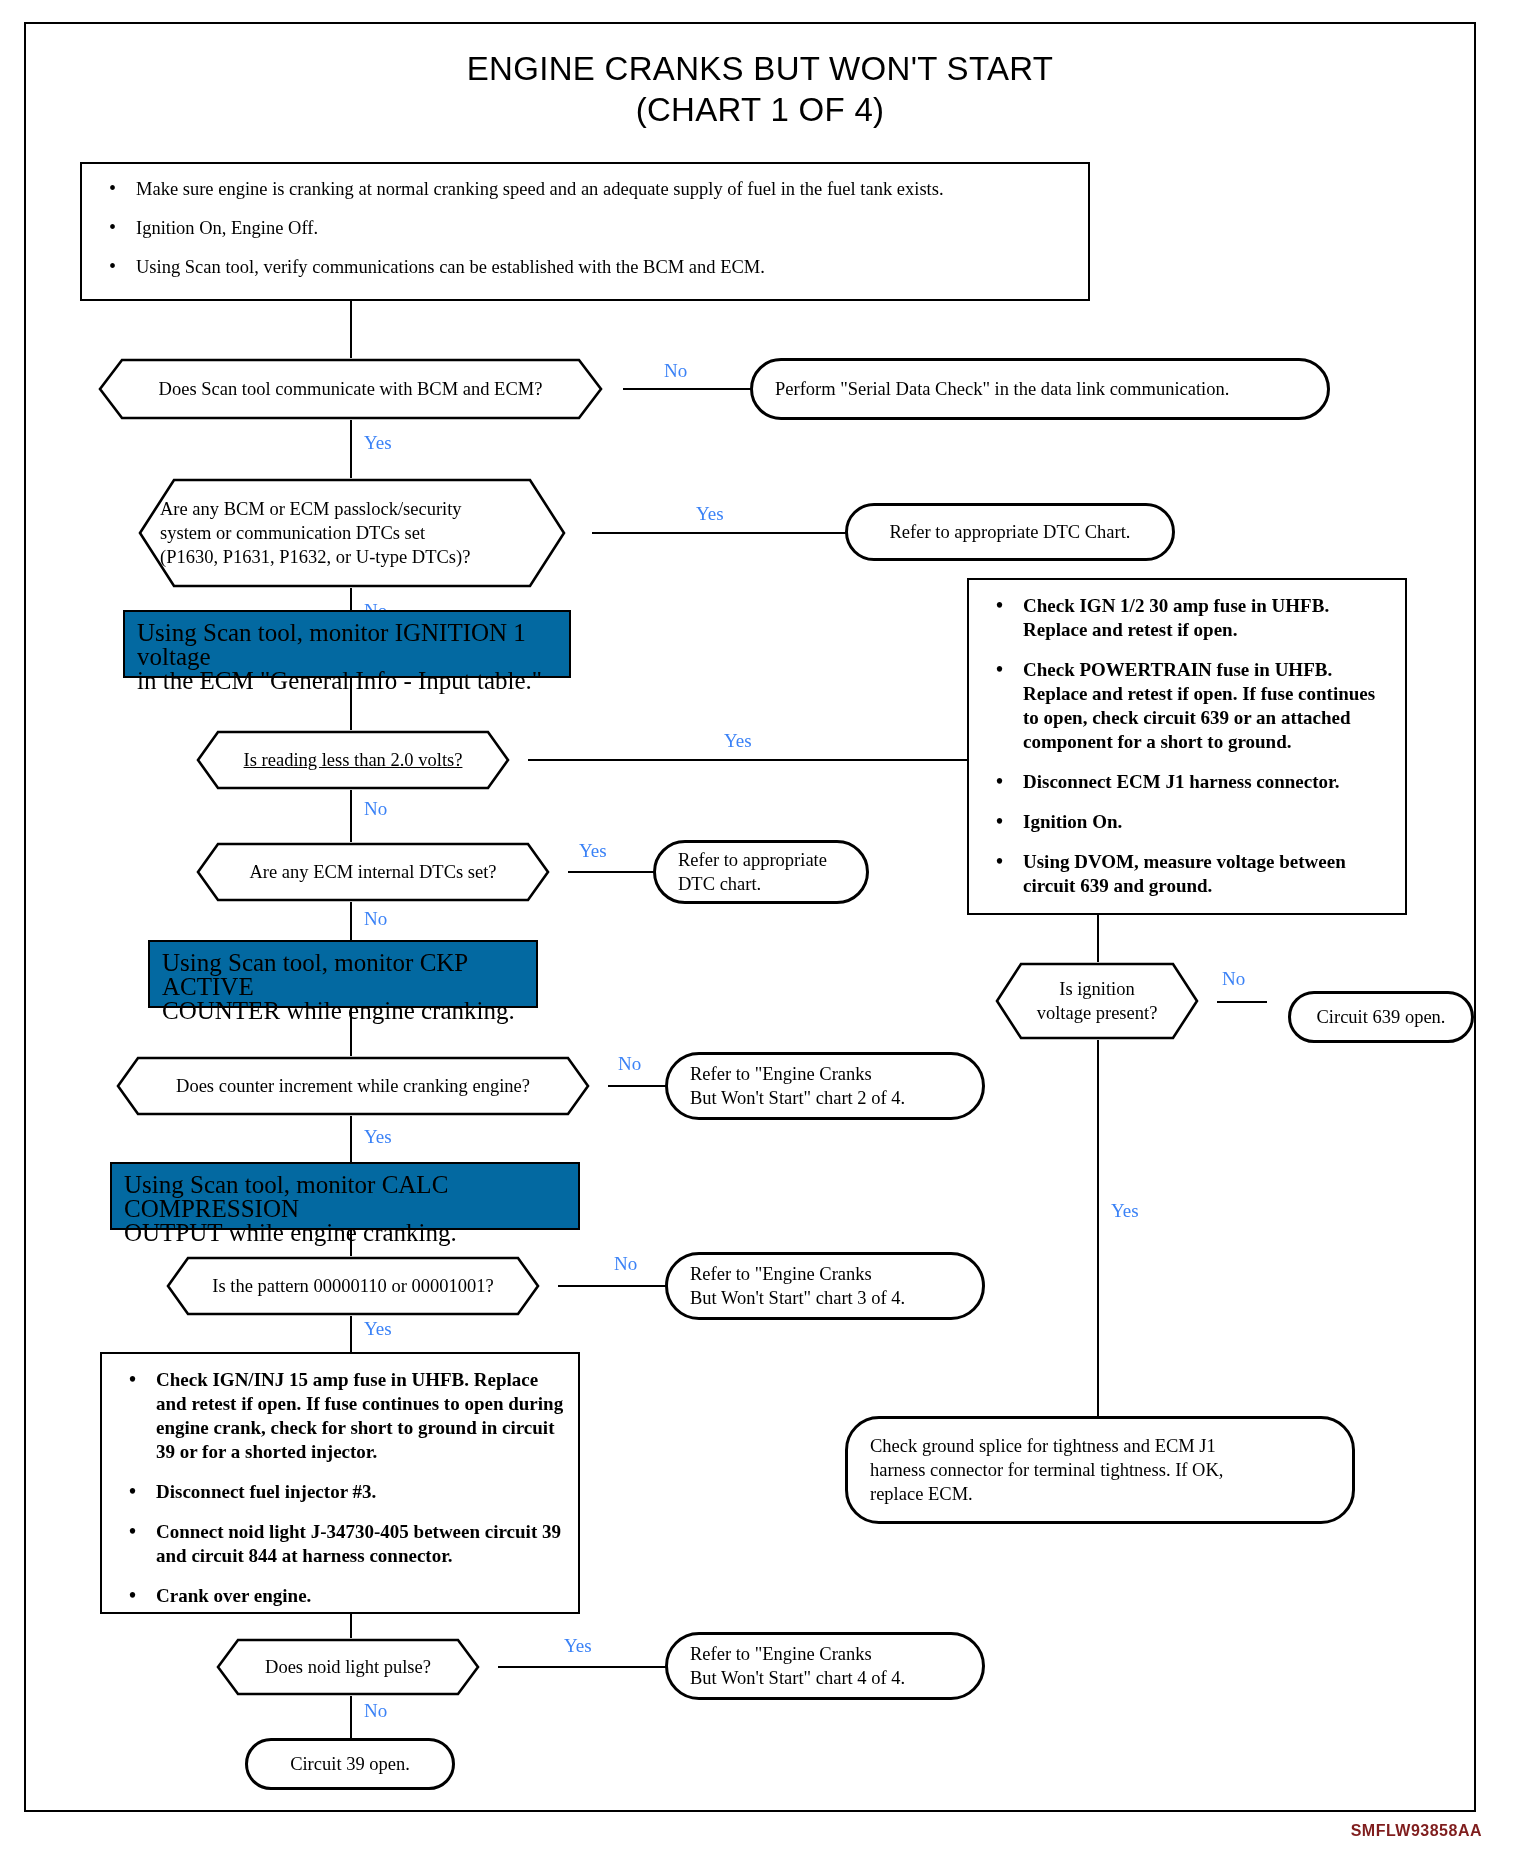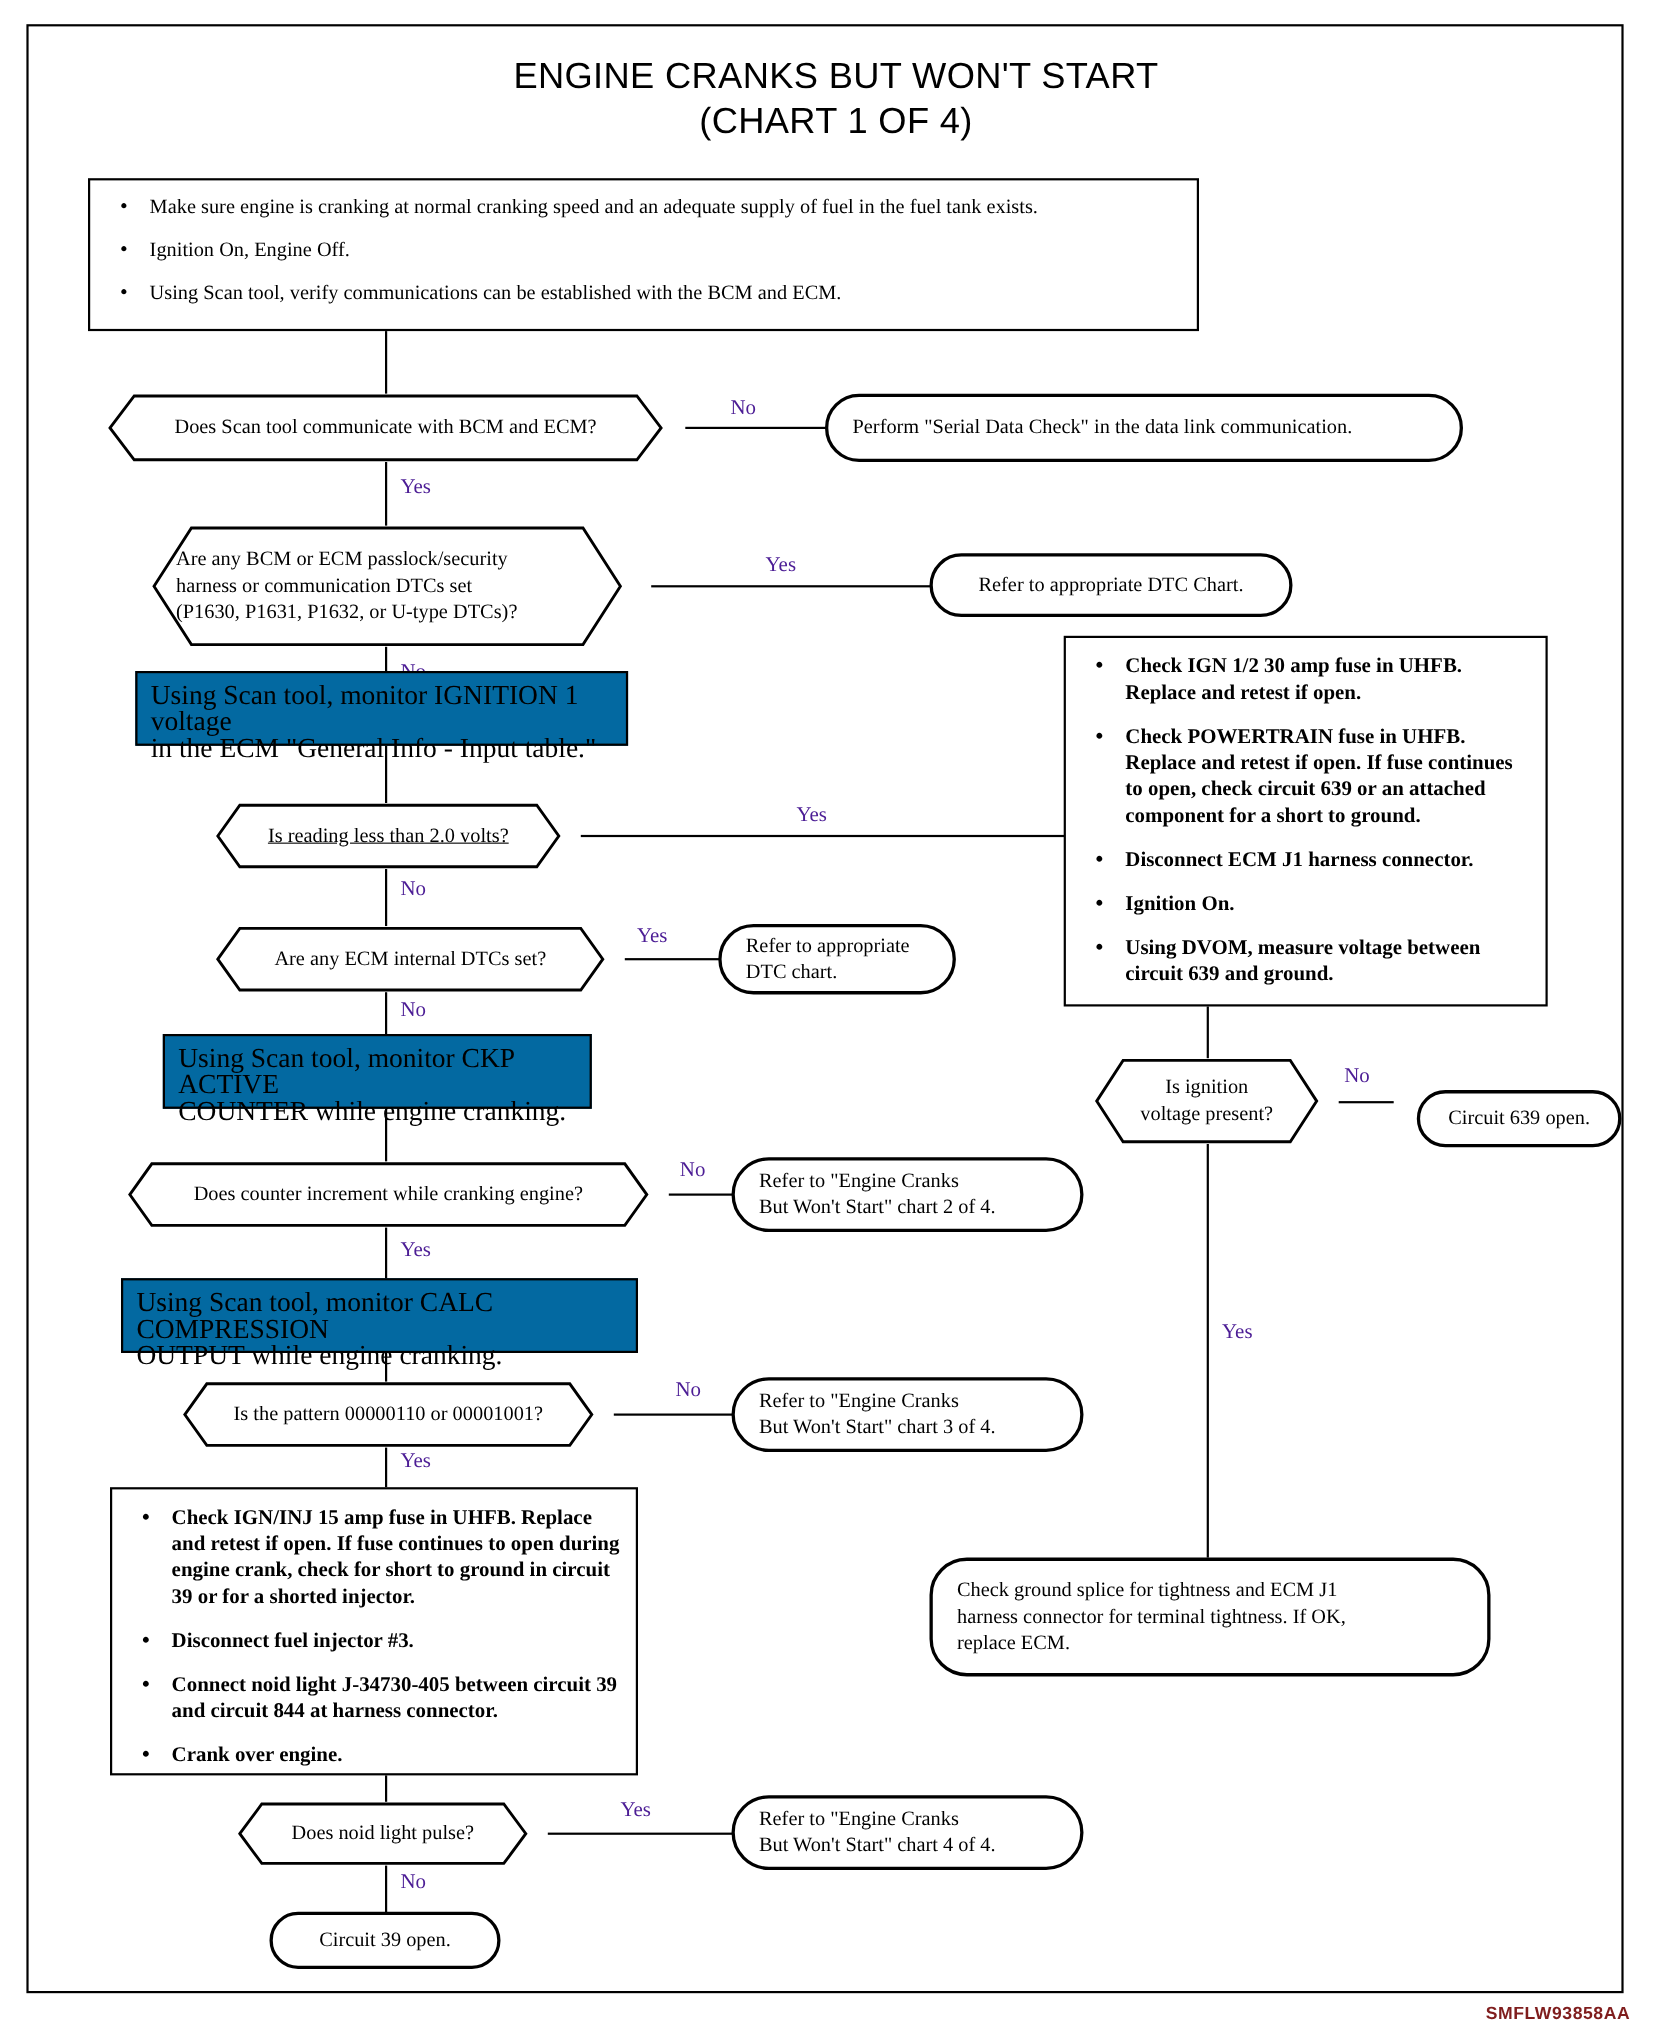--- a/index.html
+++ b/index.html
@@ -41,21 +41,21 @@
   .bulletbox li::before{content:"\2022";position:absolute;left:13px;top:-1px;font-size:20px;}
   .bulletbox.bold li{font-weight:bold;font-size:19px;line-height:24px;}
   .bulletbox.bold li::before{font-weight:bold;}
 
   
   .ln{position:absolute;background:#000;}
   .lnv{width:2px;}
   .lnh{height:2px;}
 
   
-  .elabel{position:absolute;font-size:19px;line-height:21px;color:#4c1d95;background:#fff;padding:0 4px;}
+  .elabel{position:absolute;font-size:19px;line-height:21px;color:#3b82f6;background:#fff;padding:0 4px;}
 
   .footer{position:absolute;right:38px;bottom:14px;font-family:"Liberation Sans", sans-serif;
           font-size:16px;font-weight:bold;letter-spacing:0.5px;color:#7f1d1d;}
 
   .bold{font-weight:bold;}
 </style>
 </head>
 <body>
 
 <div id="page">
@@ -93,21 +93,21 @@
 
   <div class="ln lnv" style="left:350px;top:420px;height:58px;"></div>
   <div class="elabel" style="left:360px;top:432px;">Yes</div>
 
   <div class="node hex lefttext" style="left:112px;top:478px;width:480px;height:110px;">
     <svg class="hexbg" viewBox="0 0 480 110" preserveAspectRatio="none">
       <polygon points="28,55 62,2 418,2 452,55 418,108 62,108" fill="#fff" stroke="#000" stroke-width="2.6"></polygon>
     </svg>
     <div class="hextext" style="padding:0 28px 0 48px;">
       <div>Are any BCM or ECM passlock/security</div>
-      <div>harness or communication DTCs set</div>
+      <div>system or communication DTCs set</div>
       <div>(P1630, P1631, P1632, or U-type DTCs)?</div>
     </div>
   </div>
 
   <div class="ln lnh" style="left:592px;top:532px;width:256px;"></div>
   <div class="elabel" style="left:692px;top:503px;">Yes</div>
 
   <div class="node round center" style="left:845px;top:503px;width:330px;height:58px;">
     <span>Refer to appropriate DTC Chart.</span>
   </div>

